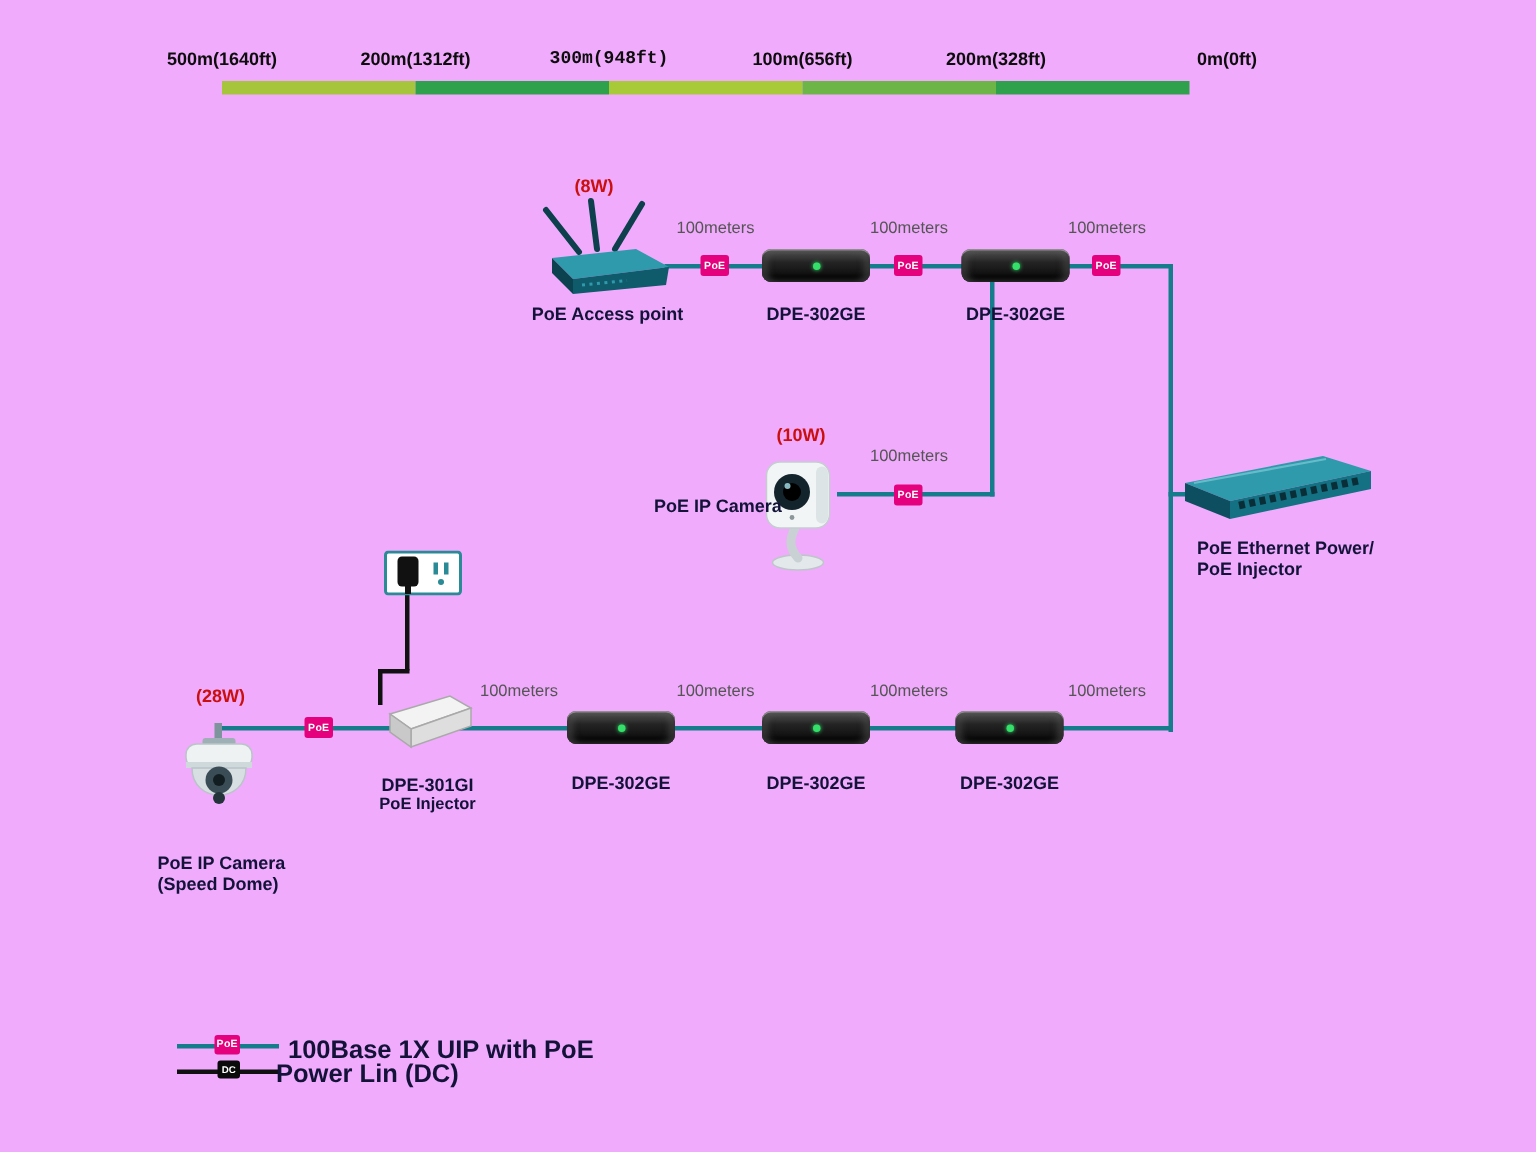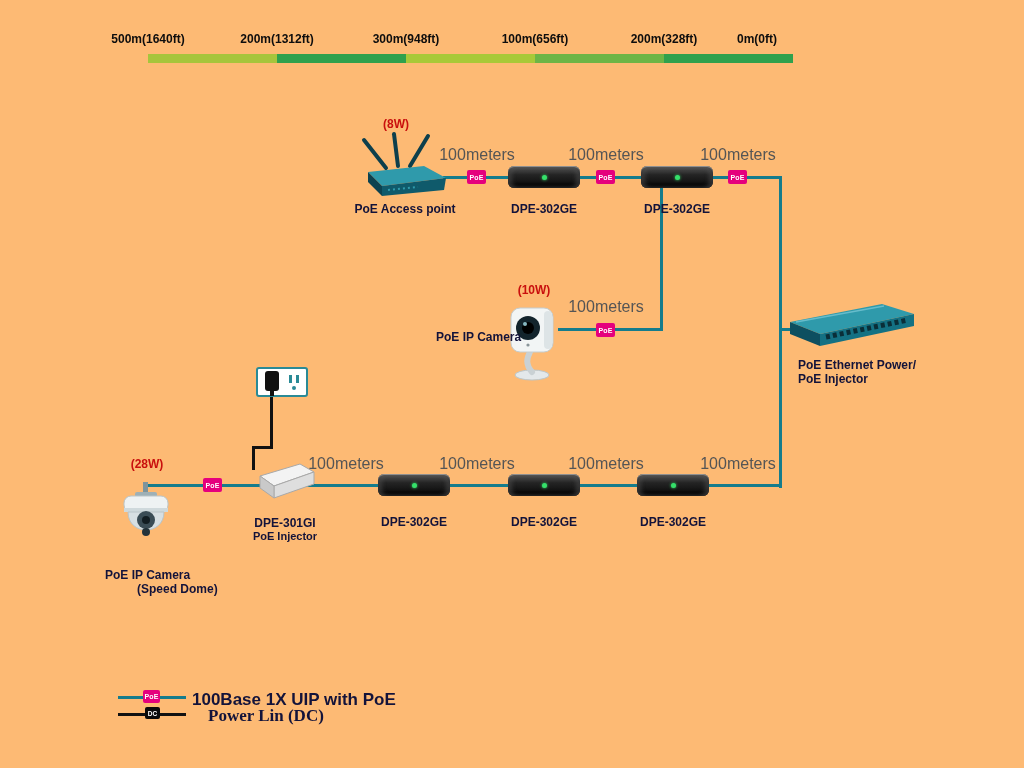--- a/index.html
+++ b/index.html
@@ -1,37 +1,37 @@
 <!DOCTYPE html>
 <html><head>
 <meta charset="utf-8">
 <style>
   html,body{margin:0;padding:0;background:#ffffff;}
   .canvas{
-    position:relative;width:1024px;height:768px;background:#fdba74;overflow:hidden;
+    position:relative;width:1024px;height:768px;background:#f0abfc;overflow:hidden;
     font-family:"Liberation Sans","DejaVu Sans",sans-serif;
   }
   .abs{position:absolute;}
   
   .hline{position:absolute;height:3px;background:#157c8c;}
   .vline{position:absolute;width:3px;background:#157c8c;}
   .bhline{position:absolute;height:3px;background:#111111;}
   .bvline{position:absolute;width:3px;background:#111111;}
   
   .scale-bar{position:absolute;left:148px;top:54px;width:645px;height:9px;display:flex;}
   .seg{flex:1 1 0;}
   .seg.s1{background:#a6c53c;}
   .seg.s2{background:#2fa14d;}
   .seg.s3{background:#a8c938;}
   .seg.s4{background:#6db546;}
   .seg.s5{background:#2fa14d;}
   .scale-label{position:absolute;font-size:12px;font-weight:bold;color:#0d0d0d;
     transform:translateX(-50%);white-space:nowrap;}
   
-  .dist{position:absolute;font-size:16px;color:#555555;transform:translateX(-50%);white-space:nowrap;}
+  .dist{position:absolute;font-size:11px;color:#555555;transform:translateX(-50%);white-space:nowrap;}
   .devlabel{position:absolute;font-size:12px;font-weight:bold;color:#13133a;
     transform:translateX(-50%);white-space:nowrap;text-align:right;}
   .devlabel.la{transform:none;}
   .watt{position:absolute;font-size:12px;font-weight:bold;color:#c9100e;
     transform:translateX(-50%);white-space:nowrap;}
   
   .poe-badge{position:absolute;width:19px;height:14px;background:#e5007d;color:#ffffff;
     font-size:7px;font-weight:bold;display:flex;align-items:center;justify-content:center;
     border-radius:2px;letter-spacing:.2px;}
   .dc-badge{position:absolute;width:15px;height:12px;background:#0a0a0a;color:#ffffff;
@@ -47,24 +47,24 @@
     box-shadow:0 0 3px #35e06a;}
   .legend-text{position:absolute;font-size:17px;font-weight:bold;color:#13133a;white-space:nowrap;}
 </style>
 </head>
 <body>
 
 <div class="canvas">
 
   <div class="scale-label" style="left:148px;top:32px;">500m(1640ft)</div>
   <div class="scale-label" style="left:277px;top:32px;">200m(1312ft)</div>
-  <div class="scale-label" style="left:406px;top:32px;">300m(948ft)</div>
+  <div class="scale-label" style="left:406px;top:32px;font-family:Liberation Mono, monospace;">300m(948ft)</div>
   <div class="scale-label" style="left:535px;top:32px;">100m(656ft)</div>
   <div class="scale-label" style="left:664px;top:32px;">200m(328ft)</div>
-  <div class="scale-label" style="left:757px;top:32px;">0m(0ft)</div>
+  <div class="scale-label" style="left:818px;top:32px;">0m(0ft)</div>
   <div class="scale-bar">
     <div class="seg s1"></div>
     <div class="seg s2"></div>
     <div class="seg s3"></div>
     <div class="seg s4"></div>
     <div class="seg s5"></div>
   </div>
 
   <div class="hline" style="left:443px;top:176px;width:339px;"></div>
   <div class="vline" style="left:779px;top:176px;height:312px;"></div>
@@ -149,21 +149,21 @@
     <rect x="25" y="0" width="5" height="13" fill="#7e949c"></rect>
     <rect x="17" y="10" width="22" height="5" rx="2" fill="#9eb0b6"></rect>
     <rect x="6" y="14" width="44" height="16" rx="7" fill="#eef2f3" stroke="#b9c4c8"></rect>
     <rect x="6" y="26" width="44" height="4" fill="#cfd9dc"></rect>
     <path d="M10,30 C10,54 46,54 46,30 Z" fill="#d7dfe2" stroke="#b9c4c8"></path>
     <circle cx="28" cy="38" r="9" fill="#3a4c55"></circle>
     <circle cx="28" cy="38" r="4" fill="#121d22"></circle>
     <circle cx="28" cy="50" r="4" fill="#24333a"></circle>
   </svg>
   <div class="devlabel la" style="left:105px;top:568px;">PoE IP Camera</div>
-  <div class="devlabel la" style="left:105px;top:582px;margin-left:32px;">(Speed Dome)</div>
+  <div class="devlabel la" style="left:105px;top:582px;">(Speed Dome)</div>
 
   <div class="poe-badge" style="left:203px;top:478px;">PoE</div>
 
   <svg class="abs" style="left:252px;top:460px;" width="66" height="44" viewBox="0 0 66 44">
     <polygon points="8,16 48,4 62,12 22,26" fill="#f3f3f3" stroke="#a9a9a9"></polygon>
     <polygon points="22,26 62,12 62,24 22,38" fill="#dedede" stroke="#a9a9a9"></polygon>
     <polygon points="8,16 22,26 22,38 8,28" fill="#c9c9c9" stroke="#a9a9a9"></polygon>
   </svg>
   <div class="devlabel" style="left:285px;top:516px;">DPE-301GI</div>
   <div class="devlabel" style="left:285px;top:530px;font-size:11px;">PoE Injector</div>
@@ -187,15 +187,15 @@
   <div class="devlabel" style="left:673px;top:515px;">DPE-302GE</div>
 
   <div class="dist" style="left:738px;top:455px;">100meters</div>
 
   <div class="hline" style="left:118px;top:696px;width:68px;"></div>
   <div class="poe-badge" style="left:143px;top:690px;width:17px;height:13px;">PoE</div>
   <div class="legend-text" style="left:192px;top:690px;">100Base 1X UIP with PoE</div>
 
   <div class="bhline" style="left:118px;top:713px;width:68px;"></div>
   <div class="dc-badge" style="left:145px;top:707px;">DC</div>
-  <div class="legend-text" style="left:208px;top:706px;font-family:Liberation Serif, serif;">Power Lin (DC)</div>
+  <div class="legend-text" style="left:184px;top:706px;">Power Lin (DC)</div>
 
 </div>
 
 </body></html>

